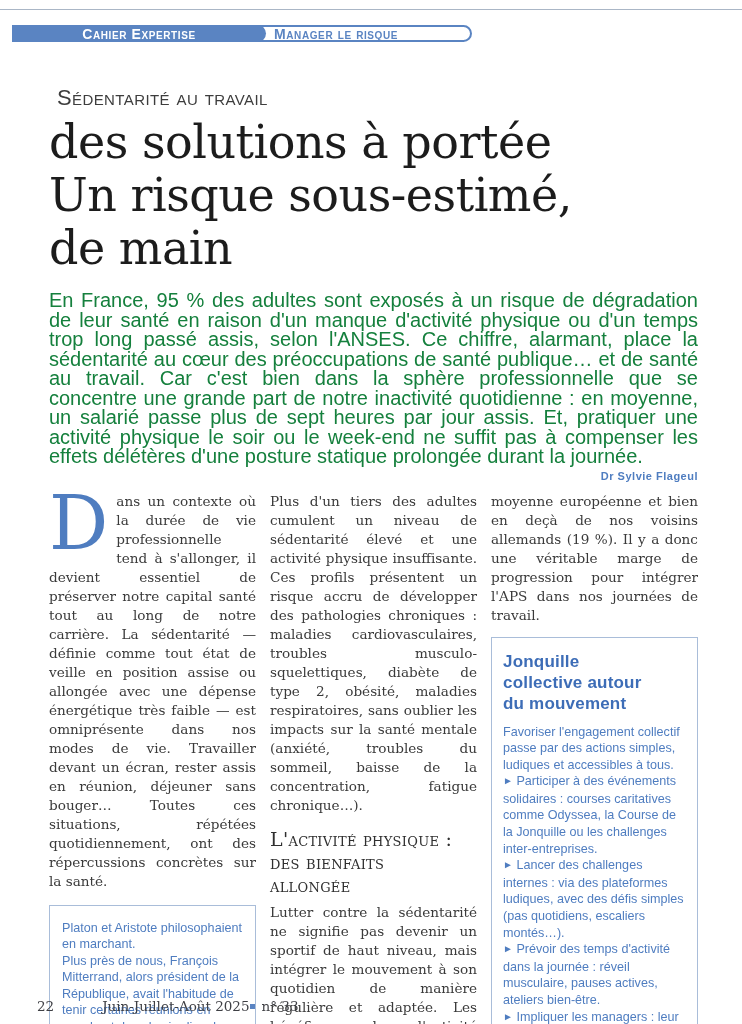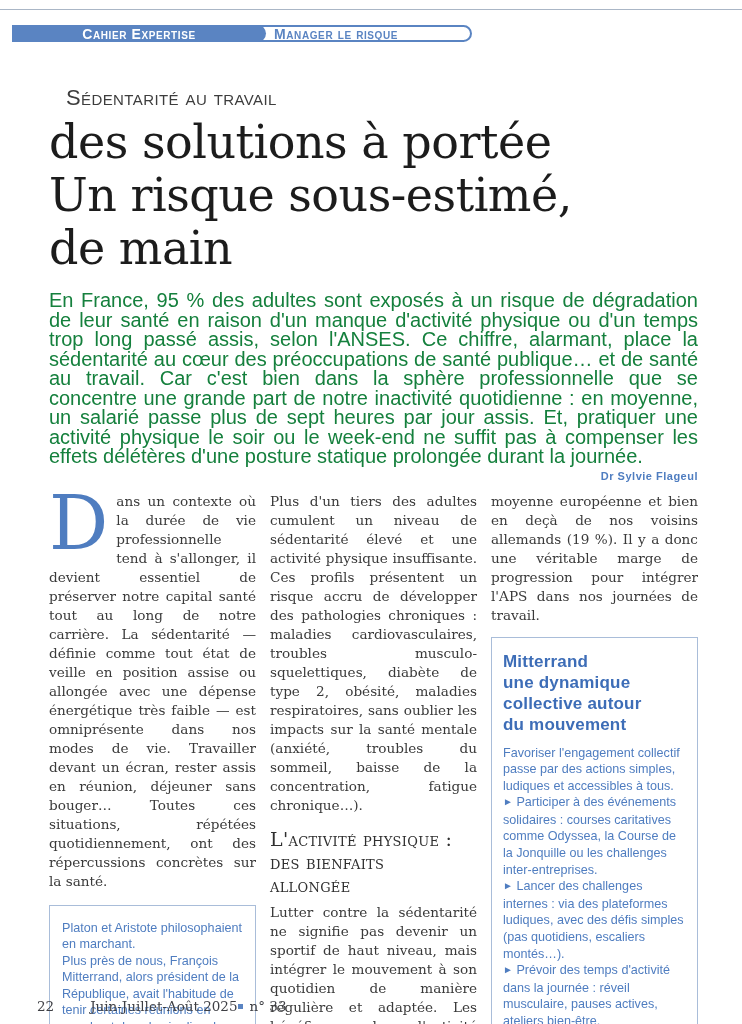--- a/index.html
+++ b/index.html
@@ -27,21 +27,21 @@
     left:0;width:254px;background:var(--accent);color:#fff;
     border-radius:0 9px 9px 0;justify-content:center;z-index:2;margin-left:12px;
   }
   .pill-outline{
     left:246px;width:226px;background:#fff;color:var(--accent);
     border:2px solid var(--accent);border-radius:0 10px 10px 0;
     padding-left:26px;z-index:1;
   }
   .content{position:absolute;left:49px;right:44px;top:78px;}
   .kicker{
-    margin:8px 17px 0;font-variant:small-caps;font-size:22px;line-height:24px;
+    margin:8px 8px 0;font-variant:small-caps;font-size:22px;line-height:24px;
     color:#3d3d3d;letter-spacing:.4px;
   }
   .title{
     margin:6px 0 16px;font-family:"DejaVu Serif",serif;font-weight:400;
     font-size:46px;line-height:53px;color:var(--title-text);letter-spacing:-.5px;
   }
   .title span{display:block;}
   .lead{
     margin:14px 0 0;font-size:20px;line-height:19.5px;text-align:justify;
     color:#15803d;
@@ -78,21 +78,21 @@
   .action-box{margin-top:12px;padding:13px 11px 12px;}
   .action-box .box-title{font-size:17px;line-height:21px;}
   .box-p{
     margin:0;color:var(--box-text);font-size:12.6px;line-height:16.6px;
   }
   .arrow{font-size:10px;position:relative;top:-1px;}
   .footer{
     position:absolute;left:37px;top:998px;display:flex;align-items:center;
     font-family:"DejaVu Serif",serif;font-size:13.5px;color:#3e3f44;
   }
-  .pnum{margin-right:36px;}
+  .pnum{margin-right:48px;}
   .issue{}
   .sq{width:5px;height:5px;background:var(--accent);margin-right:7px;}
 </style>
 </head>
 <body>
 
 <div class="page">
   <div class="top-rule"></div>
 
   <div class="pill pill-outline">
@@ -137,22 +137,21 @@
 
         <p class="body-p">Lutter contre la sédentarité ne signifie pas devenir un sportif de haut niveau, mais intégrer le mouvement à son quotidien de manière régulière et adaptée. Les bénéfices de l'activité physique et sportive (APS) sont largement documentés : elle améliore la condition physique, réduit le stress, favorise la qualité du sommeil, limite les douleurs articulaires et contribue au maintien des capacités fonctionnelles tout au long de la vie.</p>
 
       </div>
 
       <div class="col">
         <p class="body-p">moyenne européenne et bien en deçà de nos voisins allemands (19 %). Il y a donc une véritable marge de progression pour intégrer l'APS dans nos journées de travail.</p>
 
         <aside class="info-box action-box">
           <h3 class="box-title">
-            <span>Mitterrand</span>
-            <span>une dynamique</span>
+            <span>Jonquille</span>
             <span>collective autour</span>
             <span>du mouvement</span>
           </h3>
           <p class="box-p">Favoriser l'engagement collectif passe par des actions simples, ludiques et accessibles à tous.</p>
           <p class="box-p"><span class="arrow">►</span> <span>Participer à des événements solidaires : courses caritatives comme Odyssea, la Course de la Jonquille ou les challenges inter-entreprises.</span></p>
           <p class="box-p"><span class="arrow">►</span> <span>Lancer des challenges internes : via des plateformes ludiques, avec des défis simples (pas quotidiens, escaliers montés…).</span></p>
           <p class="box-p"><span class="arrow">►</span> <span>Prévoir des temps d'activité dans la journée : réveil musculaire, pauses actives, ateliers bien-être.</span></p>
           <p class="box-p"><span class="arrow">►</span> <span>Impliquer les managers : leur exemplarité favorise l'adhésion durable des équipes.</span></p>
         </aside>
       </div>

